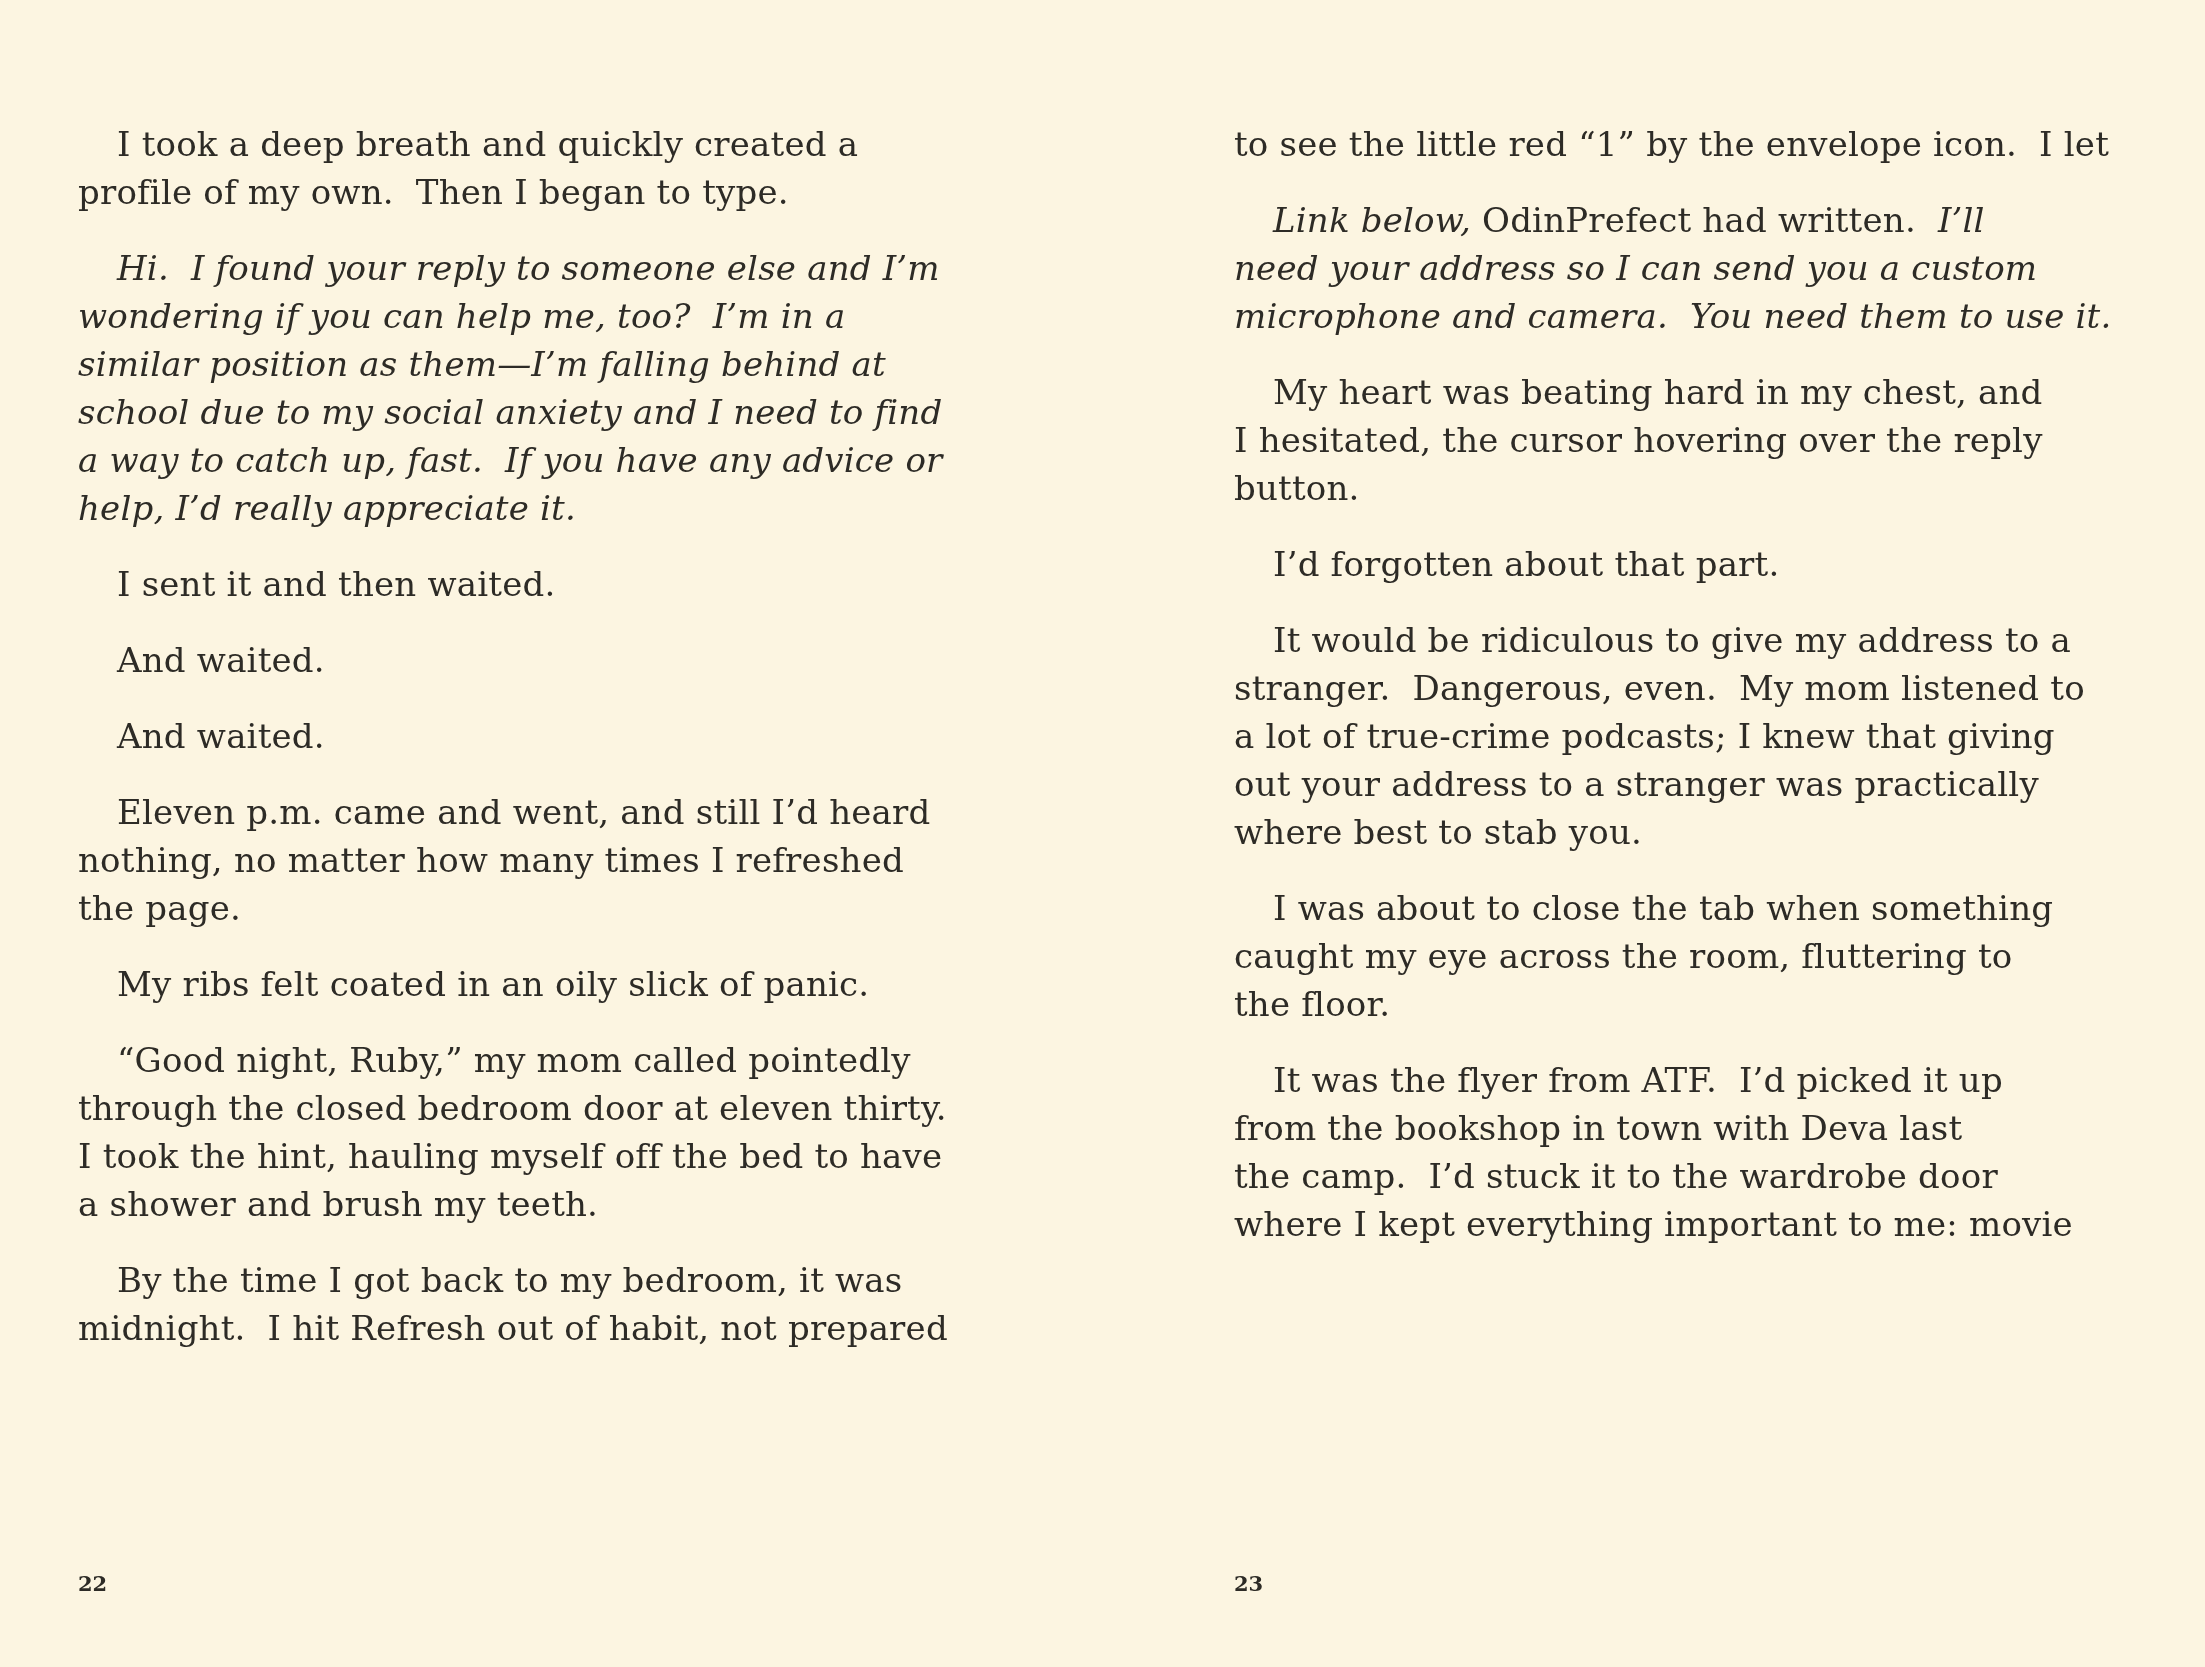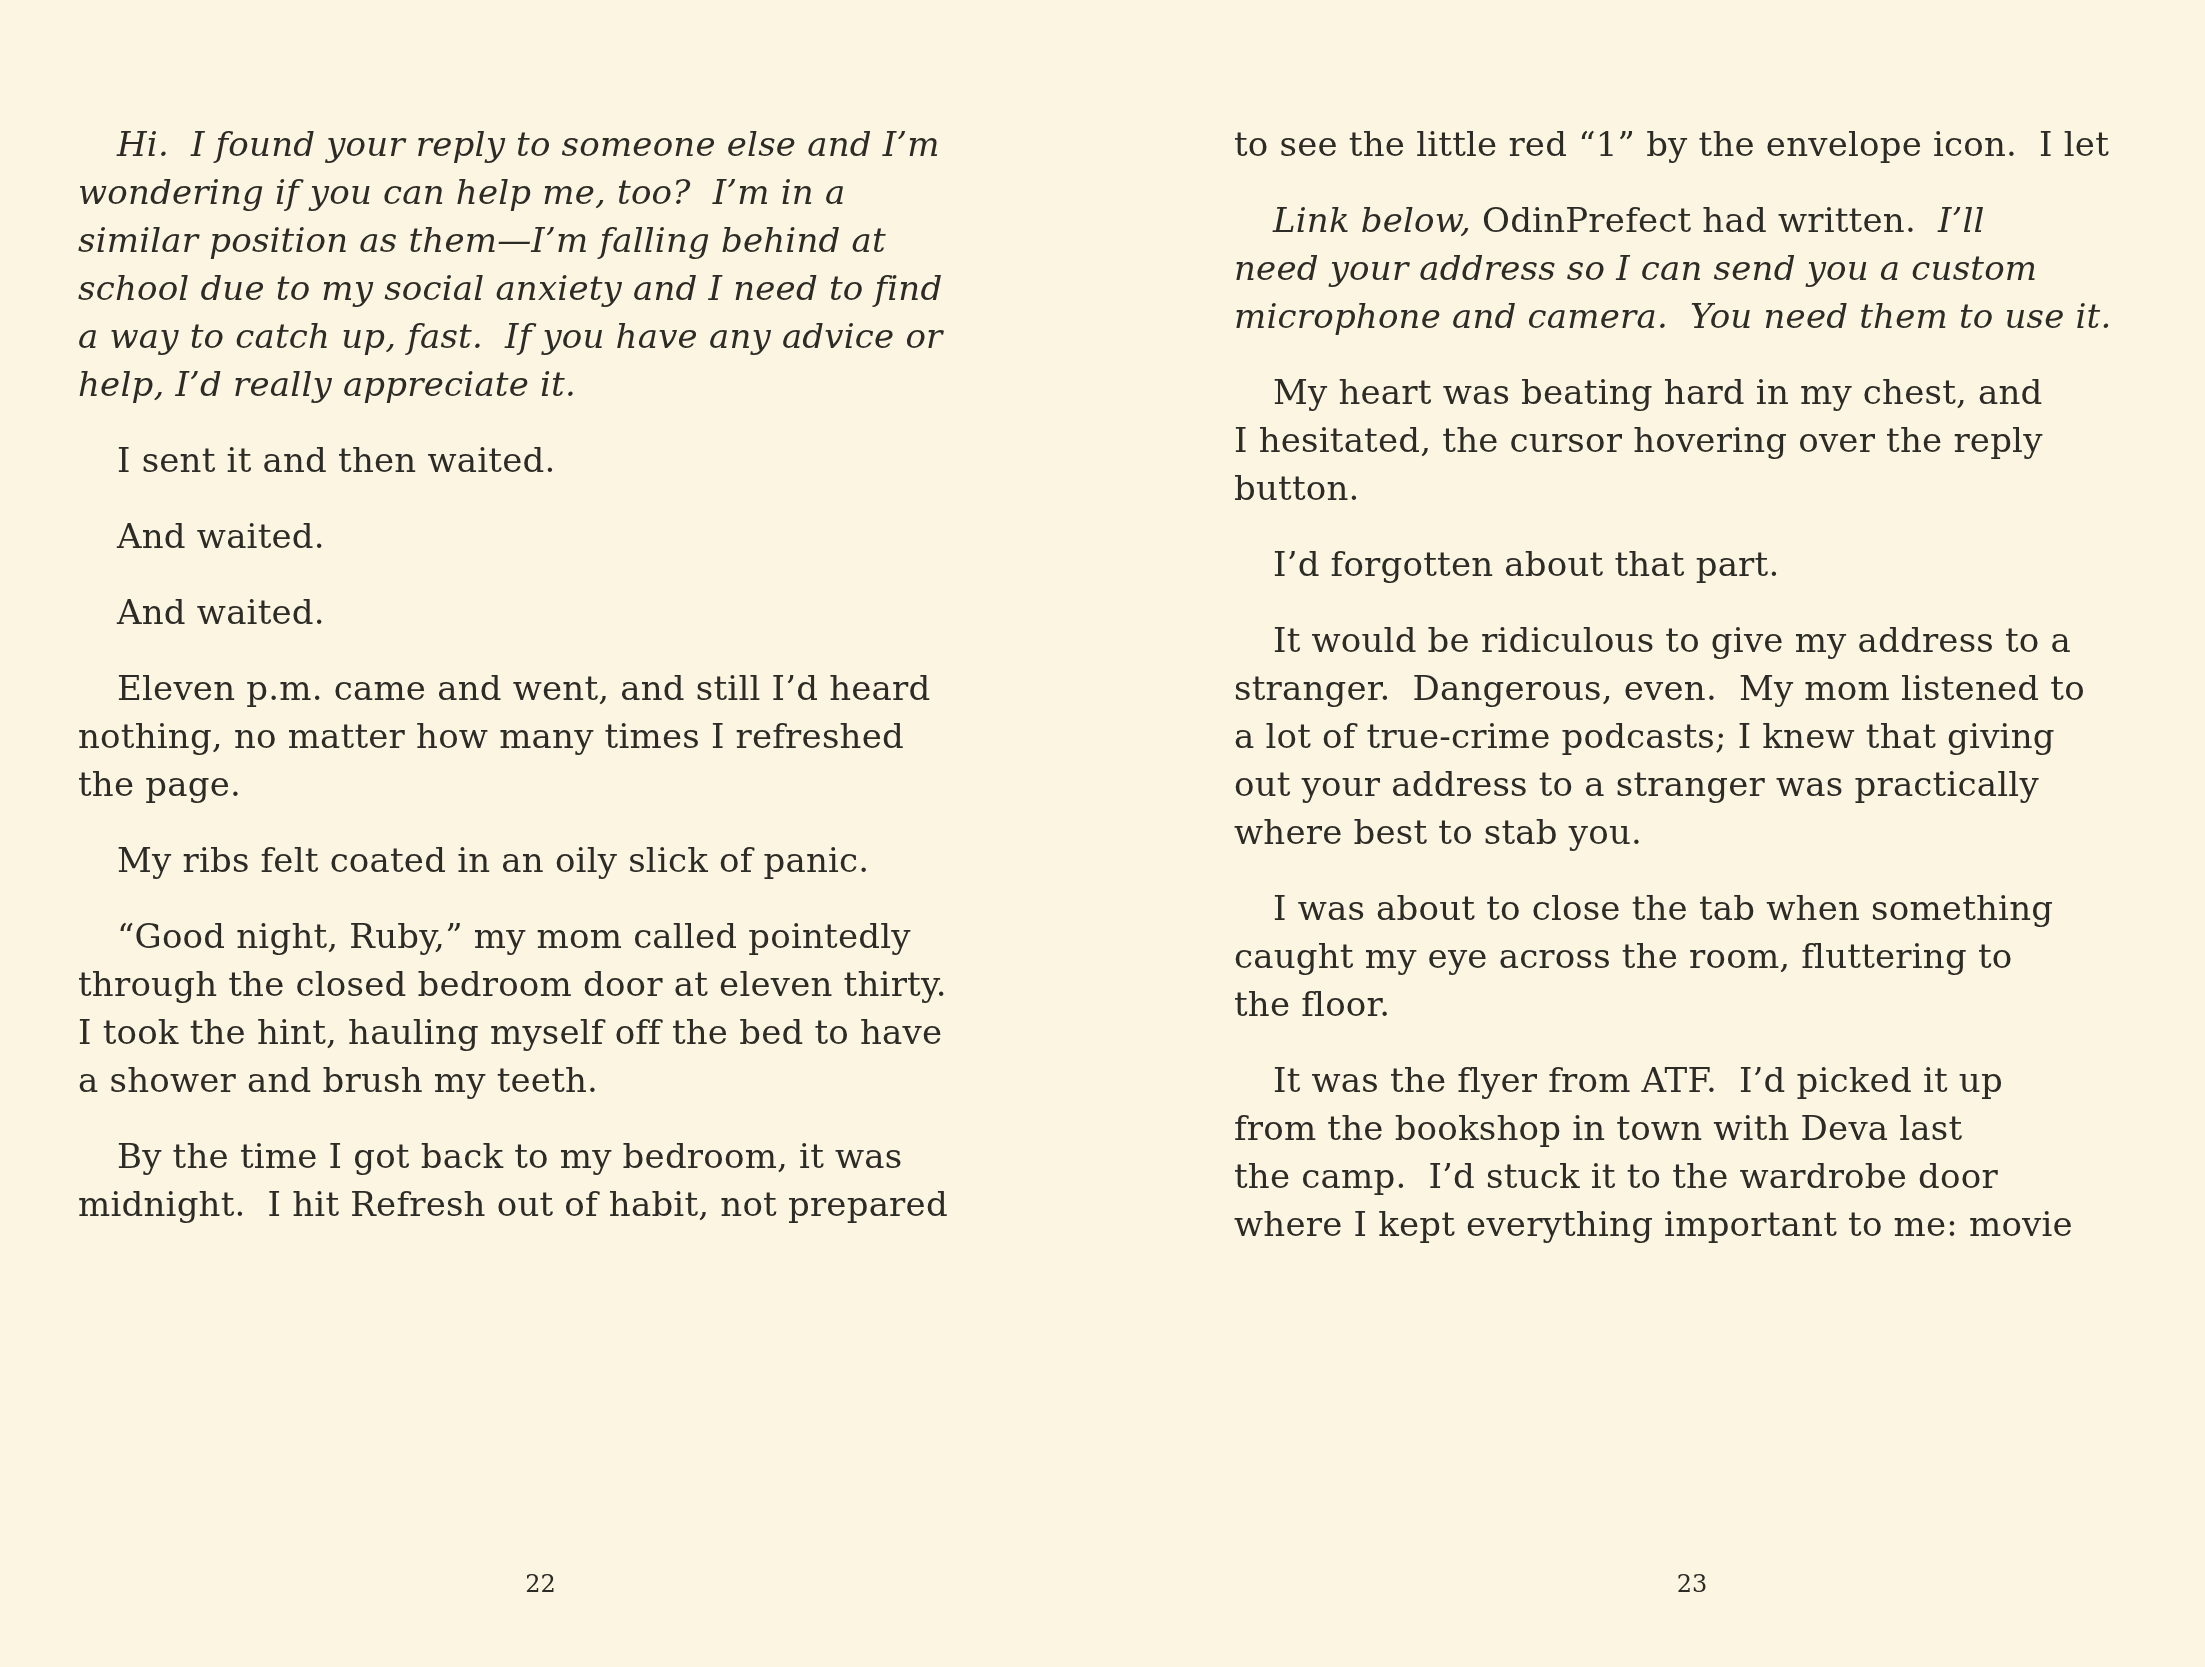--- a/index.html
+++ b/index.html
@@ -45,32 +45,37 @@
     padding-left: 39px;
   }
   .run.italic {
     font-style: italic;
   }
   .pagenum {
     position: absolute;
     top: 1567px;
     left: 0;
     width: 100%;
-    text-align: center;
-    font-size: 24px;
+    text-align: left;
+    font-size: 21px;
     line-height: 34px;
+    font-weight: bold;
   }
 </style>
 </head>
 <body style="background: rgb(252, 245, 225); color: rgb(45, 43, 38);">
 
 <div class="spread">
 
   <section class="page page-left">
     <div class="text-block" id="left-text">
+        <div class="paragraph">
+          <div class="line indent"><span class="run">I took a deep breath and quickly created a</span></div>
+          <div class="line"><span class="run">profile of my own.  Then I began to type.</span></div>
+        </div>
         <div class="paragraph">
           <div class="line indent"><span class="run italic">Hi.  I found your reply to someone else and I’m</span></div>
           <div class="line"><span class="run italic">wondering if you can help me, too?  I’m in a</span></div>
           <div class="line"><span class="run italic">similar position as them—I’m falling behind at</span></div>
           <div class="line"><span class="run italic">school due to my social anxiety and I need to find</span></div>
           <div class="line"><span class="run italic">a way to catch up, fast.  If you have any advice or</span></div>
           <div class="line"><span class="run italic">help, I’d really appreciate it.</span></div>
         </div>
         <div class="paragraph">
           <div class="line indent"><span class="run">I sent it and then waited.</span></div>

